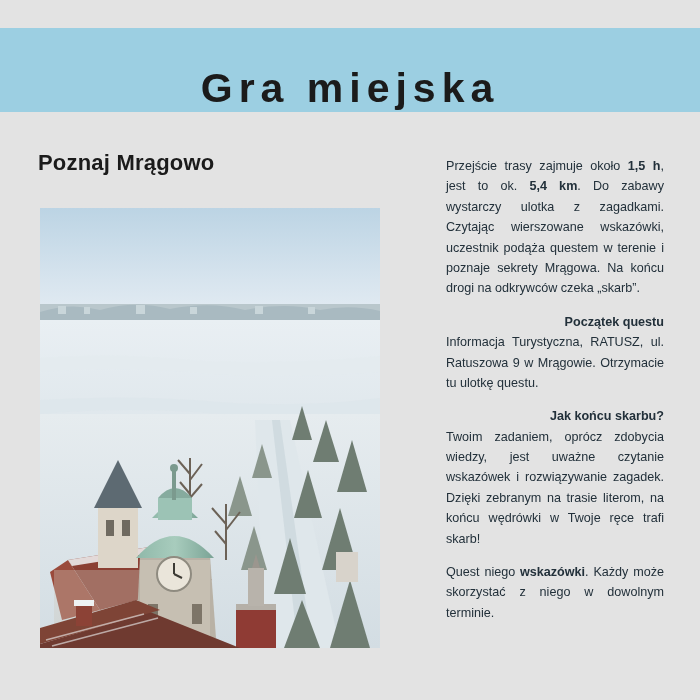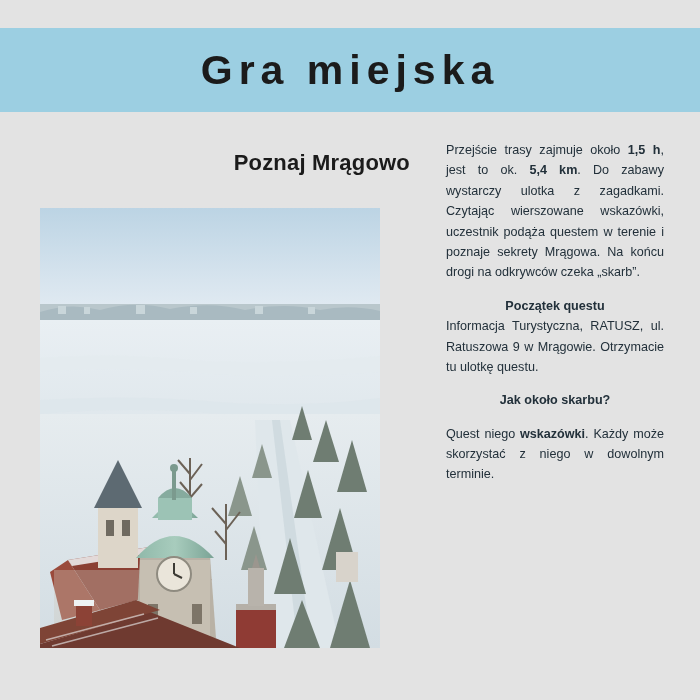--- a/index.html
+++ b/index.html
@@ -22,21 +22,21 @@
 
   
   .banner {
     position: absolute;
     left: 0;
     top: 28px;
     width: 700px;
     height: 84px;
     background: #9ccfe2;
     display: flex;
-    align-items: center;
+    align-items: flex-end;
     justify-content: center;
   }
   .banner-title {
     font-size: 41px;
     font-weight: bold;
     letter-spacing: 6px;
     color: #1b1b1b;
     font-family: "Liberation Sans", sans-serif;
     white-space: nowrap;
   }
@@ -45,21 +45,21 @@
   .left-col {
     position: absolute;
     left: 38px;
     top: 140px;
     width: 372px;
   }
   .subtitle {
     font-size: 22px;
     font-weight: bold;
     color: #1b1b1b;
-    text-align: right;
+    text-align: left;
     margin: 0;
     padding: 10px 0 0 0;
     letter-spacing: 0.2px;
   }
 
   
   .photo {
     position: absolute;
     left: 40px;
     top: 208px;
@@ -67,37 +67,37 @@
     height: 440px;
     overflow: hidden;
     background: #8fb5cf;
   }
   .photo svg { display: block; }
 
   
   .right-col {
     position: absolute;
     left: 446px;
-    top: 140px;
+    top: 156px;
     width: 218px;
     color: #22303a;
     font-size: 12.6px;
     line-height: 1.62;
     text-align: justify;
   }
   .right-col p {
     margin: 0 0 13px 0;
     text-align: justify;
     text-justify: inter-word;
   }
   .right-col p.tight { margin-bottom: 0; }
   .right-col .heading {
     font-weight: bold;
     margin: 0 0 0 0;
-    text-align: center;
+    text-align: right;
   }
   .right-col b { font-weight: bold; }
   .block { margin-bottom: 13px; }
 </style>
 </head>
 <body>
 
 <div class="page">
 
   <div class="banner">
@@ -227,21 +227,22 @@
     <p>
       <span>Przejście trasy zajmuje około </span><b>1,5 h</b><span>, jest to ok. </span><b>5,4 km</b><span>. Do zabawy wystarczy ulotka z zagadkami. Czytając wierszowane wskazówki, uczestnik podąża questem w terenie i poznaje sekrety Mrągowa. Na końcu drogi na odkrywców czeka „skarb”.</span>
     </p>
 
     <div class="block">
       <p class="heading tight">Początek questu</p>
       <p class="tight">Informacja Turystyczna, RATUSZ, ul. Ratuszowa 9 w Mrągowie. Otrzymacie tu ulotkę questu.</p>
     </div>
 
     <div class="block">
-      <p class="heading tight">Jak około skarbu?</p>
+      <p class="heading tight">Jak końcu skarbu?</p>
+      <p class="tight">Twoim zadaniem, oprócz zdobycia wiedzy, jest uważne czytanie wskazówek i rozwiązywanie zagadek. Dzięki zebranym na trasie literom, na końcu wędrówki w Twoje ręce trafi skarb!</p>
     </div>
 
     <p>
       <span>Quest niego </span><b>wskazówki</b><span>. Każdy może skorzystać z niego w dowolnym terminie.</span>
     </p>
 
   </div>
 </div>
 
 </body></html>

